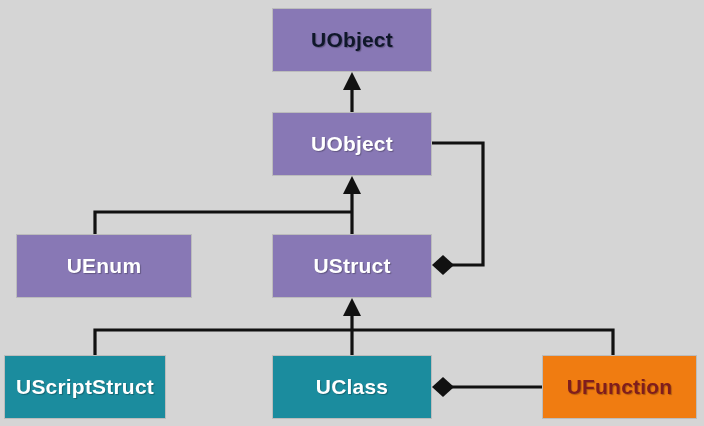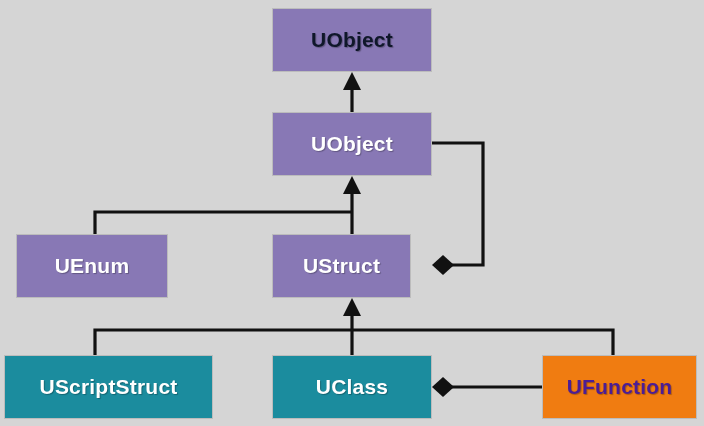--- a/index.html
+++ b/index.html
@@ -80,33 +80,33 @@
   </svg>
 
   <div class="node" style="left: 272px; top: 8px; width: 160px; height: 64px; background: rgb(136, 120, 181); color: #0f172a; border-color: rgb(188, 188, 188);">
     <span class="node-label">UObject</span>
   </div>
 
   <div class="node" style="left: 272px; top: 112px; width: 160px; height: 64px; background: rgb(136, 120, 181); color: rgb(255, 255, 255); border-color: rgb(188, 188, 188);">
     <span class="node-label">UObject</span>
   </div>
 
-  <div class="node" style="left: 16px; top: 234px; width: 152px; height: 64px; background: rgb(136, 120, 181); color: rgb(255, 255, 255); border-color: rgb(188, 188, 188);">
+  <div class="node" style="left: 16px; top: 234px; width: 176px; height: 64px; background: rgb(136, 120, 181); color: rgb(255, 255, 255); border-color: rgb(188, 188, 188);">
     <span class="node-label">UEnum</span>
   </div>
 
-  <div class="node" style="left: 272px; top: 234px; width: 139px; height: 64px; background: rgb(136, 120, 181); color: rgb(255, 255, 255); border-color: rgb(188, 188, 188);">
+  <div class="node" style="left: 272px; top: 234px; width: 160px; height: 64px; background: rgb(136, 120, 181); color: rgb(255, 255, 255); border-color: rgb(188, 188, 188);">
     <span class="node-label">UStruct</span>
   </div>
 
-  <div class="node" style="left: 4px; top: 355px; width: 209px; height: 64px; background: rgb(27, 140, 158); color: rgb(255, 255, 255); border-color: rgb(188, 188, 188);">
+  <div class="node" style="left: 4px; top: 355px; width: 162px; height: 64px; background: rgb(27, 140, 158); color: rgb(255, 255, 255); border-color: rgb(188, 188, 188);">
     <span class="node-label">UScriptStruct</span>
   </div>
 
   <div class="node" style="left: 272px; top: 355px; width: 160px; height: 64px; background: rgb(27, 140, 158); color: #ffffff; border-color: rgb(188, 188, 188);">
     <span class="node-label">UClass</span>
   </div>
 
-  <div class="node" style="left: 542px; top: 355px; width: 155px; height: 64px; background: rgb(240, 124, 17); color: #4c1d95; border-color: rgb(188, 188, 188);">
+  <div class="node" style="left: 542px; top: 355px; width: 155px; height: 64px; background: rgb(240, 124, 17); color: #7f1d1d; border-color: rgb(188, 188, 188);">
     <span class="node-label">UFunction</span>
   </div>
 
 </div>
 
 </body></html>

